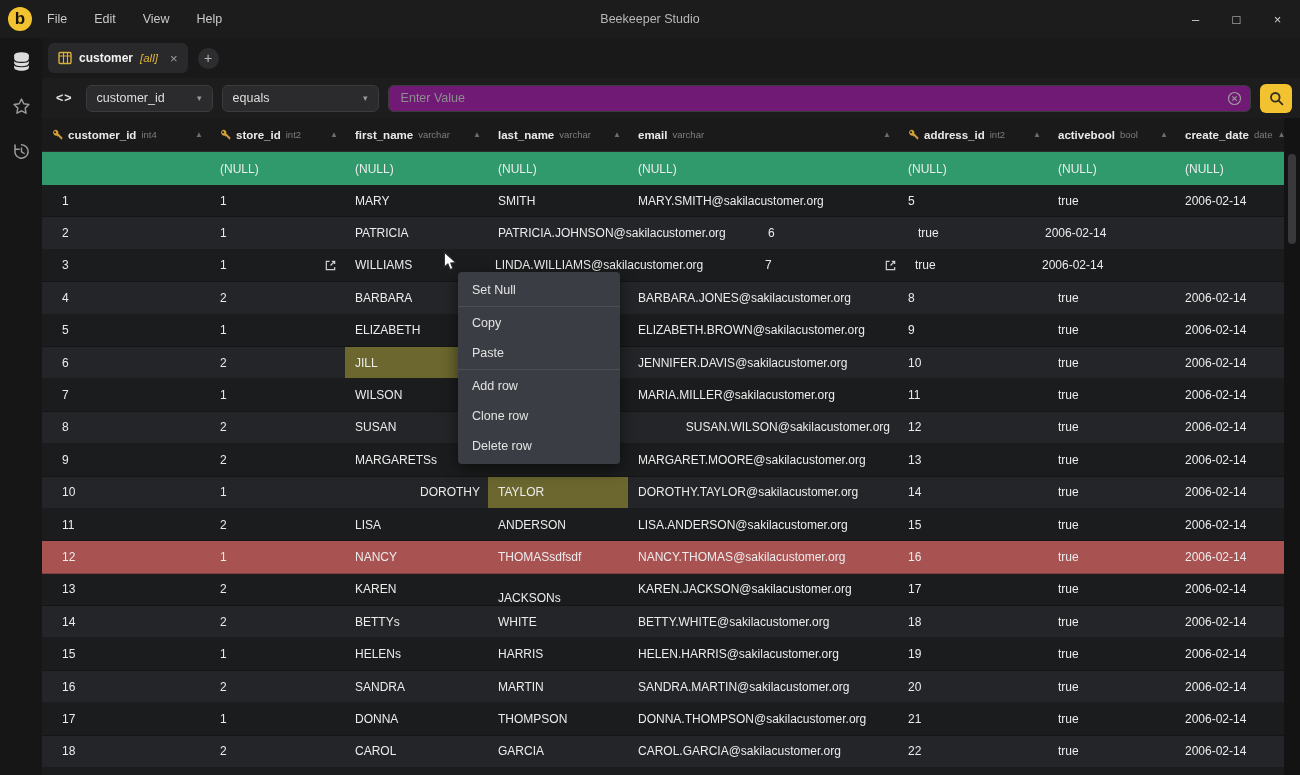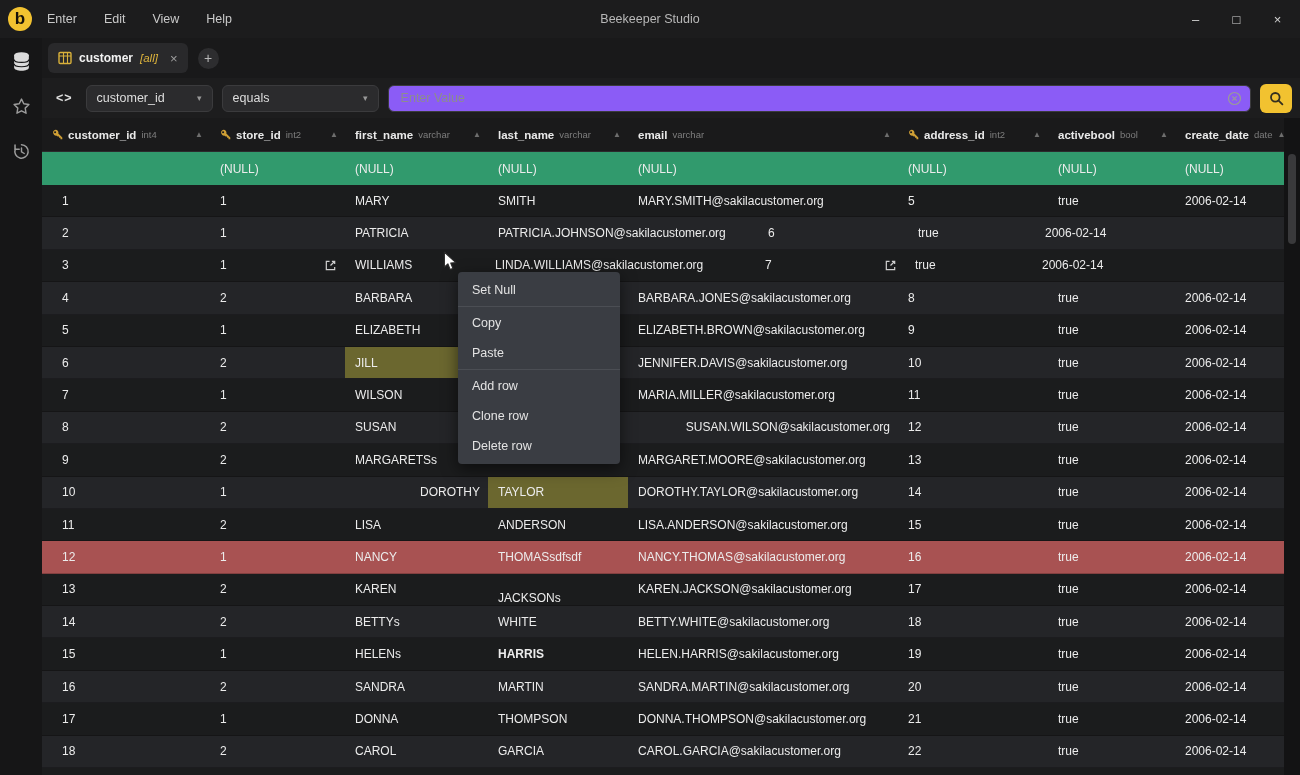--- a/index.html
+++ b/index.html
@@ -28,21 +28,21 @@
   .addtab { width:21px; height:21px; border-radius:50%; background:#2d2d2f; color:#b9b9b9; display:flex; align-items:center; justify-content:center; font-size:14px; }
 
   
   .filterbar { position:absolute; top:78px; left:42px; width:1258px; height:40px; background:#1d1d1e; display:flex; align-items:center; padding:0 8px 0 10px; gap:9px; }
   .codebtn { color:#e0e0e0; font-size:12.5px; font-weight:bold; letter-spacing:1px; padding:0 4px; }
   .select { height:27px; background:#2b2b2d; border:1px solid #3b3b3d; border-radius:6px; display:flex; align-items:center; padding:0 10px; font-size:12.5px; color:#dedede; }
   .select-col { width:127px; }
   .select-op { width:157px; }
   .caret { margin-left:auto; color:#999999; font-size:9px; }
   .inputwrap { flex:1; height:27px; position:relative; }
-  .inputwrap input { width:100%; height:27px; background:#8b5cf6; border:1px solid #3b3b3d; border-radius:6px; color:#e2e2e2; font-size:12.5px; font-family:inherit; padding:0 32px 0 12px; outline:none; }
+  .inputwrap input { width:100%; height:27px; background:#701a75; border:1px solid #3b3b3d; border-radius:6px; color:#e2e2e2; font-size:12.5px; font-family:inherit; padding:0 32px 0 12px; outline:none; }
   .inputwrap input::placeholder { color:#8d8d8d; }
   .clearicon { position:absolute; right:9px; top:6px; display:flex; }
   .searchbtn { width:32px; height:29px; border:none; border-radius:6px; background:#f2c230; display:flex; align-items:center; justify-content:center; }
 
   
   .grid { position:absolute; top:118px; left:42px; width:1242px; height:657px; background:#1b1c1d; overflow:hidden; }
   .gridheader { display:flex; height:34px; background:#1a1a1b; border-bottom:1px solid #2b2b2d; }
   .hcell { display:flex; align-items:center; gap:5px; padding:0 7px 0 10px; flex:none; overflow:hidden; }
   .colname { font-size:11.5px; font-weight:bold; color:#e9e9e9; white-space:nowrap; }
   .coltype { font-size:9.5px; color:#7e7e7e; white-space:nowrap; }
@@ -68,21 +68,21 @@
   .cursor { position:absolute; left:443px; top:251px; z-index:40; pointer-events:none; }
 </style>
 </head>
 <body>
 
 <div class="titlebar">
   <div class="logo">
       <span>b</span>
     </div>
   <nav class="menubar">
-      <span class="menu-item">Enter</span>
+      <span class="menu-item">File</span>
       <span class="menu-item">Edit</span>
       <span class="menu-item">View</span>
       <span class="menu-item">Help</span>
     </nav>
   <div class="win-title">Beekeeper Studio</div>
   <div class="wincontrols">
     <span class="winbtn">–</span>
     <span class="winbtn">□</span>
     <span class="winbtn">×</span>
   </div>
@@ -618,21 +618,21 @@
       <div class="grow dark">
         <div class="gcell" style="width: 168px;">
           <span>15</span>
         </div>
         <div class="gcell" style="width: 135px;">
           <span>1</span>
         </div>
         <div class="gcell" style="width: 143px;">
           <span>HELENs</span>
         </div>
-        <div class="gcell" style="width: 140px; font-weight: bold;">
+        <div class="gcell" style="width: 140px;">
           <span>HARRIS</span>
         </div>
         <div class="gcell" style="width: 270px;">
           <span>HELEN.HARRIS@sakilacustomer.org</span>
         </div>
         <div class="gcell" style="width: 150px;">
           <span>19</span>
         </div>
         <div class="gcell" style="width: 127px;">
           <span>true</span>

